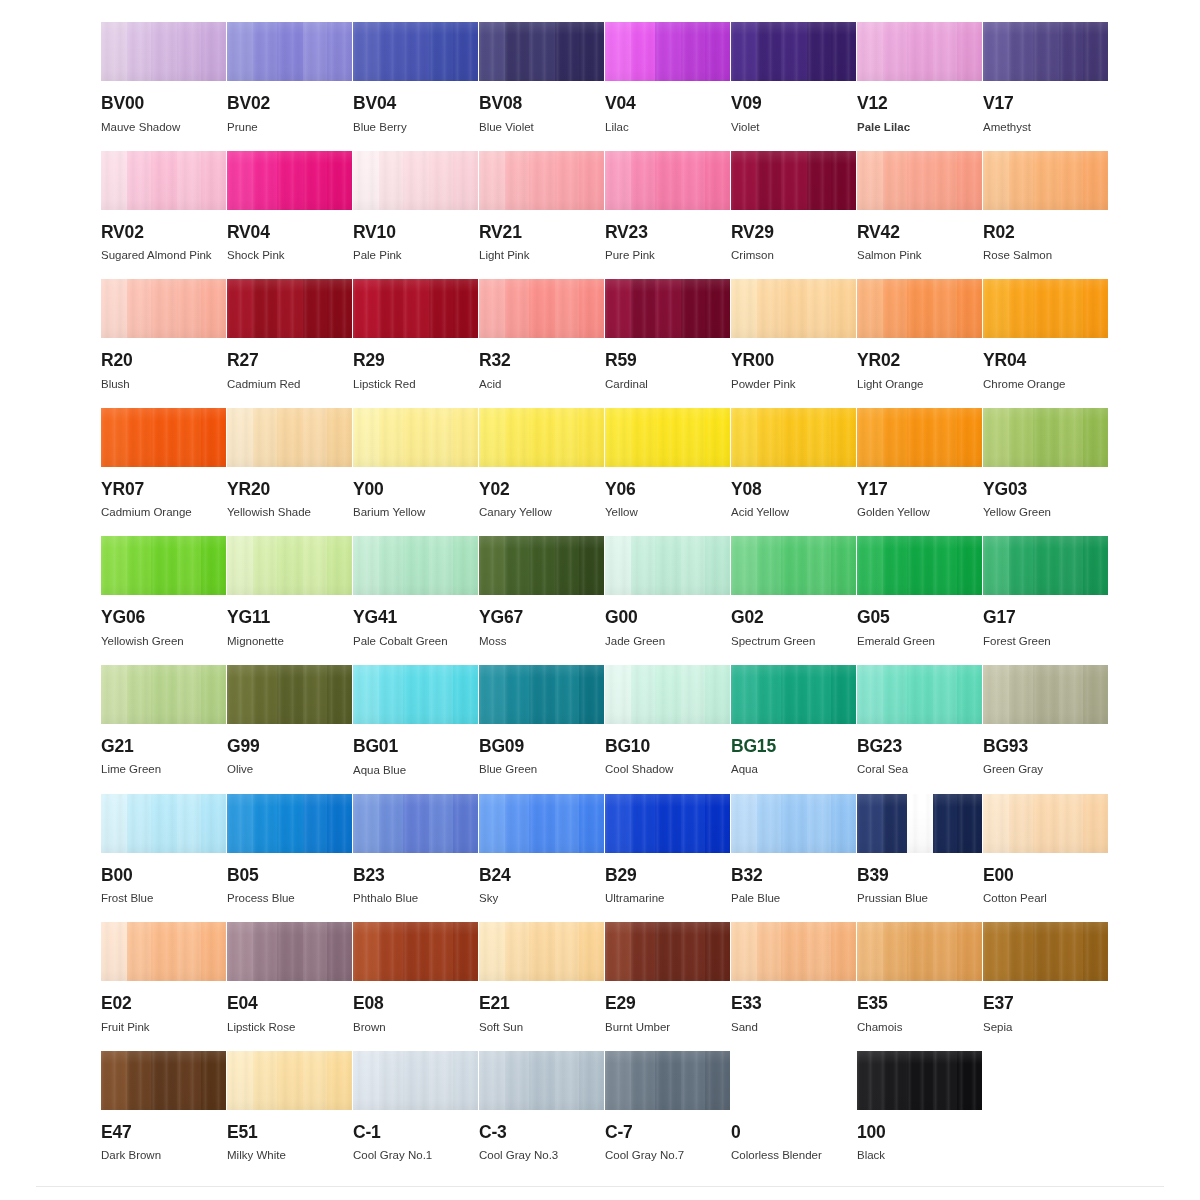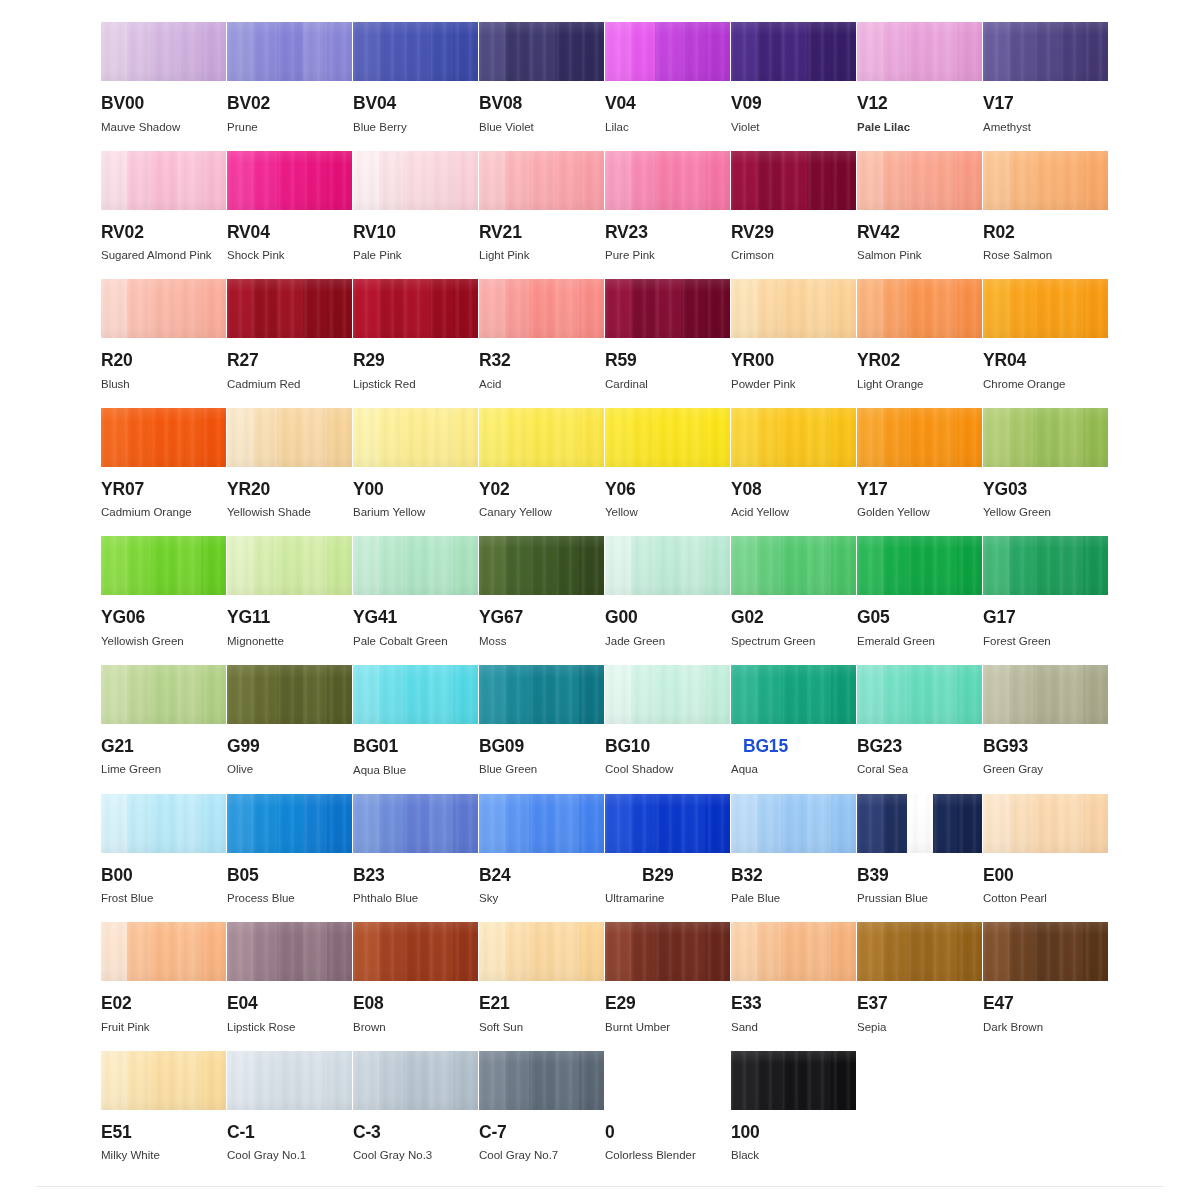--- a/index.html
+++ b/index.html
@@ -659,21 +659,21 @@
       </div>
       <div class="swatch-cell">
         <div class="swatch-chip">
           <div class="band b1" style="background: rgb(49, 183, 149);"></div>
           <div class="band b2" style="background: rgb(32, 173, 136);"></div>
           <div class="band b3" style="background: rgb(20, 164, 126);"></div>
           <div class="band b4" style="background: rgb(24, 167, 129);"></div>
           <div class="band b5" style="background: rgb(13, 156, 118);"></div>
           <div class="chip-texture"></div>
         </div>
-        <div class="swatch-code" style="color: #1d4ed8; margin-left: 12px;">BG15</div>
+        <div class="swatch-code" style="color: #14532d;">BG15</div>
         <div class="swatch-name" style="color: rgb(58, 58, 58);">Aqua</div>
       </div>
       <div class="swatch-cell">
         <div class="swatch-chip">
           <div class="band b1" style="background: rgb(136, 229, 207);"></div>
           <div class="band b2" style="background: rgb(118, 225, 198);"></div>
           <div class="band b3" style="background: rgb(104, 221, 190);"></div>
           <div class="band b4" style="background: rgb(112, 223, 194);"></div>
           <div class="band b5" style="background: rgb(93, 217, 183);"></div>
           <div class="chip-texture"></div>
@@ -743,21 +743,21 @@
       </div>
       <div class="swatch-cell">
         <div class="swatch-chip">
           <div class="band b1" style="background: rgb(35, 82, 219);"></div>
           <div class="band b2" style="background: rgb(19, 66, 211);"></div>
           <div class="band b3" style="background: rgb(11, 56, 204);"></div>
           <div class="band b4" style="background: rgb(15, 61, 208);"></div>
           <div class="band b5" style="background: rgb(6, 49, 199);"></div>
           <div class="chip-texture"></div>
         </div>
-        <div class="swatch-code" style="color: rgb(27, 27, 27); margin-left: 37px;">B29</div>
+        <div class="swatch-code" style="color: rgb(27, 27, 27);">B29</div>
         <div class="swatch-name" style="color: rgb(58, 58, 58);">Ultramarine</div>
       </div>
       <div class="swatch-cell">
         <div class="swatch-chip">
           <div class="band b1" style="background: rgb(188, 220, 249);"></div>
           <div class="band b2" style="background: rgb(169, 210, 247);"></div>
           <div class="band b3" style="background: rgb(156, 202, 246);"></div>
           <div class="band b4" style="background: rgb(163, 206, 247);"></div>
           <div class="band b5" style="background: rgb(148, 197, 245);"></div>
           <div class="chip-texture"></div>
@@ -856,20 +856,32 @@
           <div class="band b3" style="background: rgb(247, 185, 135);"></div>
           <div class="band b4" style="background: rgb(248, 189, 141);"></div>
           <div class="band b5" style="background: rgb(246, 178, 124);"></div>
           <div class="chip-texture"></div>
         </div>
         <div class="swatch-code" style="color: rgb(27, 27, 27);">E33</div>
         <div class="swatch-name" style="color: rgb(58, 58, 58);">Sand</div>
       </div>
       <div class="swatch-cell">
         <div class="swatch-chip">
+          <div class="band b1" style="background: rgb(240, 187, 126);"></div>
+          <div class="band b2" style="background: rgb(233, 174, 106);"></div>
+          <div class="band b3" style="background: rgb(227, 164, 92);"></div>
+          <div class="band b4" style="background: rgb(230, 168, 98);"></div>
+          <div class="band b5" style="background: rgb(223, 156, 82);"></div>
+          <div class="chip-texture"></div>
+        </div>
+        <div class="swatch-code" style="color: rgb(27, 27, 27);">E35</div>
+        <div class="swatch-name" style="color: rgb(58, 58, 58);">Chamois</div>
+      </div>
+      <div class="swatch-cell">
+        <div class="swatch-chip">
           <div class="band b1" style="background: rgb(176, 123, 46);"></div>
           <div class="band b2" style="background: rgb(162, 111, 36);"></div>
           <div class="band b3" style="background: rgb(153, 103, 30);"></div>
           <div class="band b4" style="background: rgb(158, 107, 33);"></div>
           <div class="band b5" style="background: rgb(146, 97, 24);"></div>
           <div class="chip-texture"></div>
         </div>
         <div class="swatch-code" style="color: rgb(27, 27, 27);">E37</div>
         <div class="swatch-name" style="color: rgb(58, 58, 58);">Sepia</div>
       </div>

